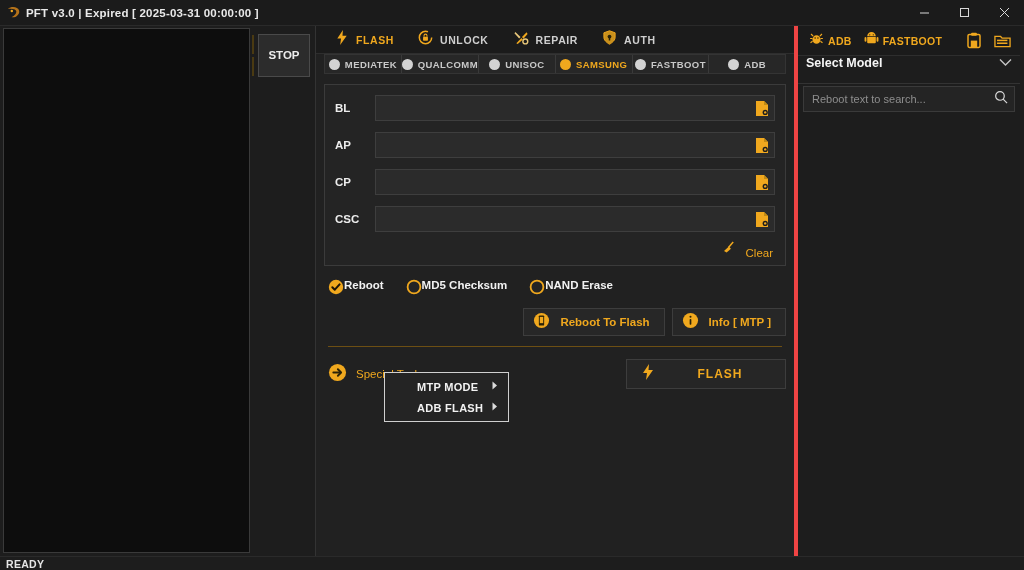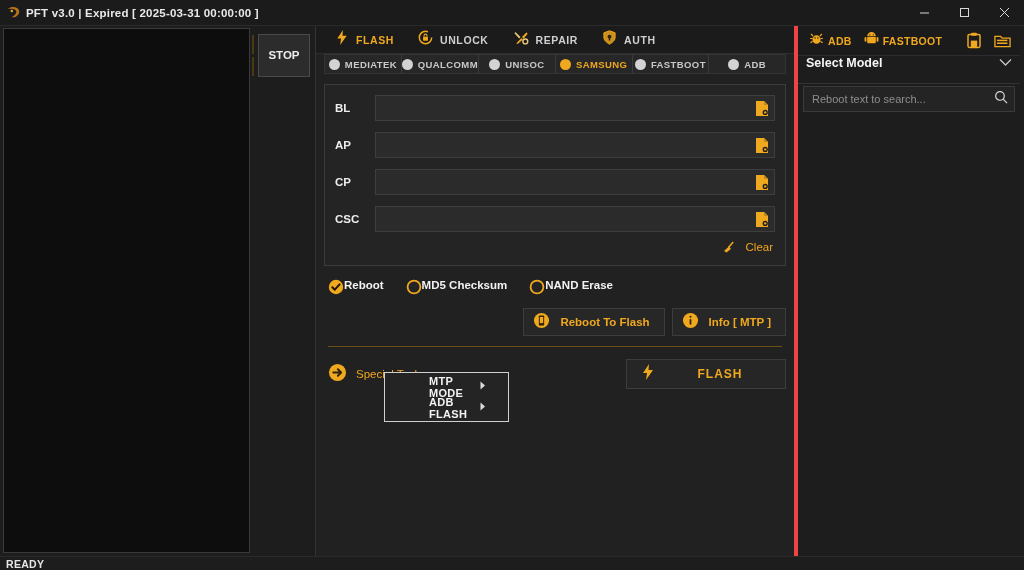--- a/index.html
+++ b/index.html
@@ -153,21 +153,21 @@
   }
   .fileinput {
     flex: 1; height: 26px;
     background: #2b2b2b; border: 1px solid #3e3e3e;
     display: flex; align-items: center; padding: 0 4px 0 8px;
     color: #cfcfcf; font-size: 11px;
   }
   .fileinput .val { flex: 1; overflow: hidden; white-space: nowrap; }
   .browse-icon { flex: none; display: flex; align-items: center; }
   .clearrow {
-    display: flex; align-items: flex-start; justify-content: flex-end;
+    display: flex; align-items: flex-end; justify-content: flex-end;
     gap: 10px; padding-right: 2px; margin-top: -2px;
   }
   .clearlabel { color: #f0a81e; font-size: 11.5px; }
 
   .optrow {
     display: flex; align-items: center; gap: 22px;
     margin: 13px 8px 0 12px;
   }
   .opt { display: flex; align-items: flex-start; gap: 0; }
   .optlabel { color: #f2f2f2; font-size: 11.5px; font-weight: bold; }
@@ -204,21 +204,21 @@
   }
   .flashbtn-label {
     color: #f0a81e; font-size: 12px; font-weight: bold; letter-spacing: 1px;
     flex: 1; text-align: center; padding-right: 22px;
   }
 
   .ctxmenu {
     position: absolute; left: 56px; top: 13px;
     width: 125px;
     background: #242424; border: 1px solid #d0d0d0;
-    padding: 3px 16px;
+    padding: 3px 4px;
     z-index: 20;
   }
   .ctxitem {
     height: 21px; display: flex; align-items: center;
     padding: 0 6px 0 28px;
     color: #f2f2f2; font-size: 11px; font-weight: bold; letter-spacing: .3px;
   }
   .ctx-arrow { margin-left: auto; color: #dcdcdc; font-size: 8px; }
 
   

